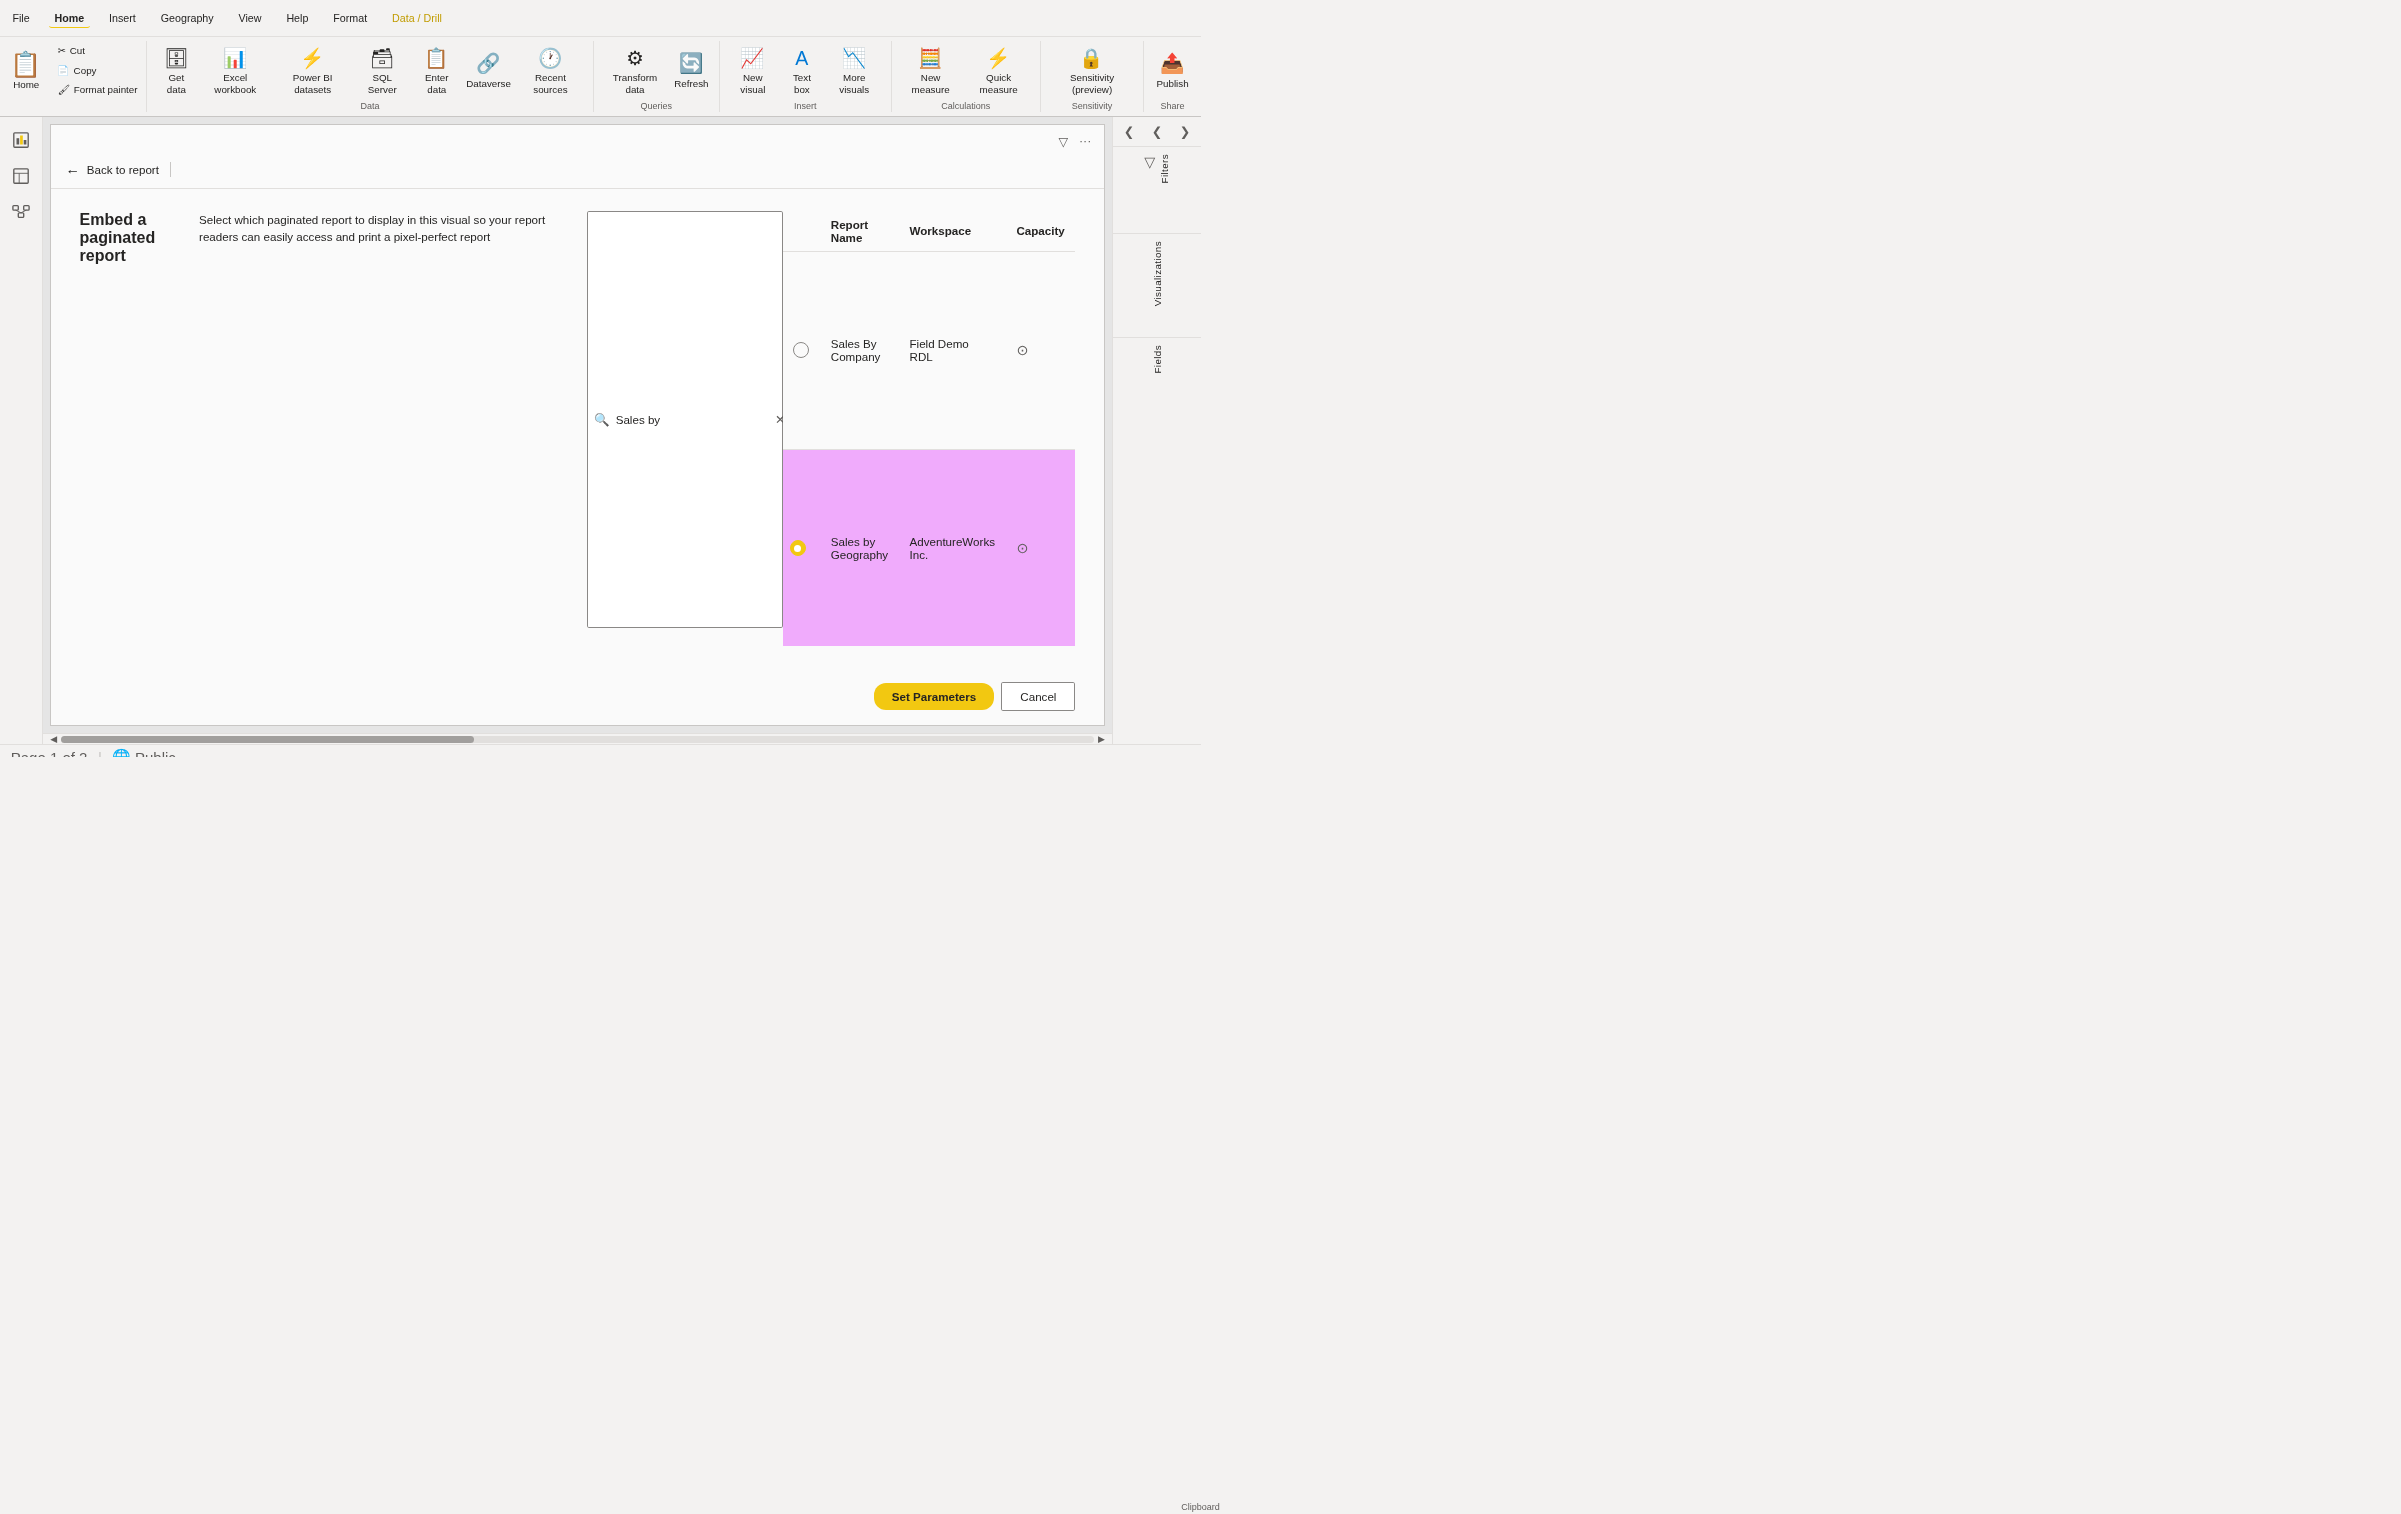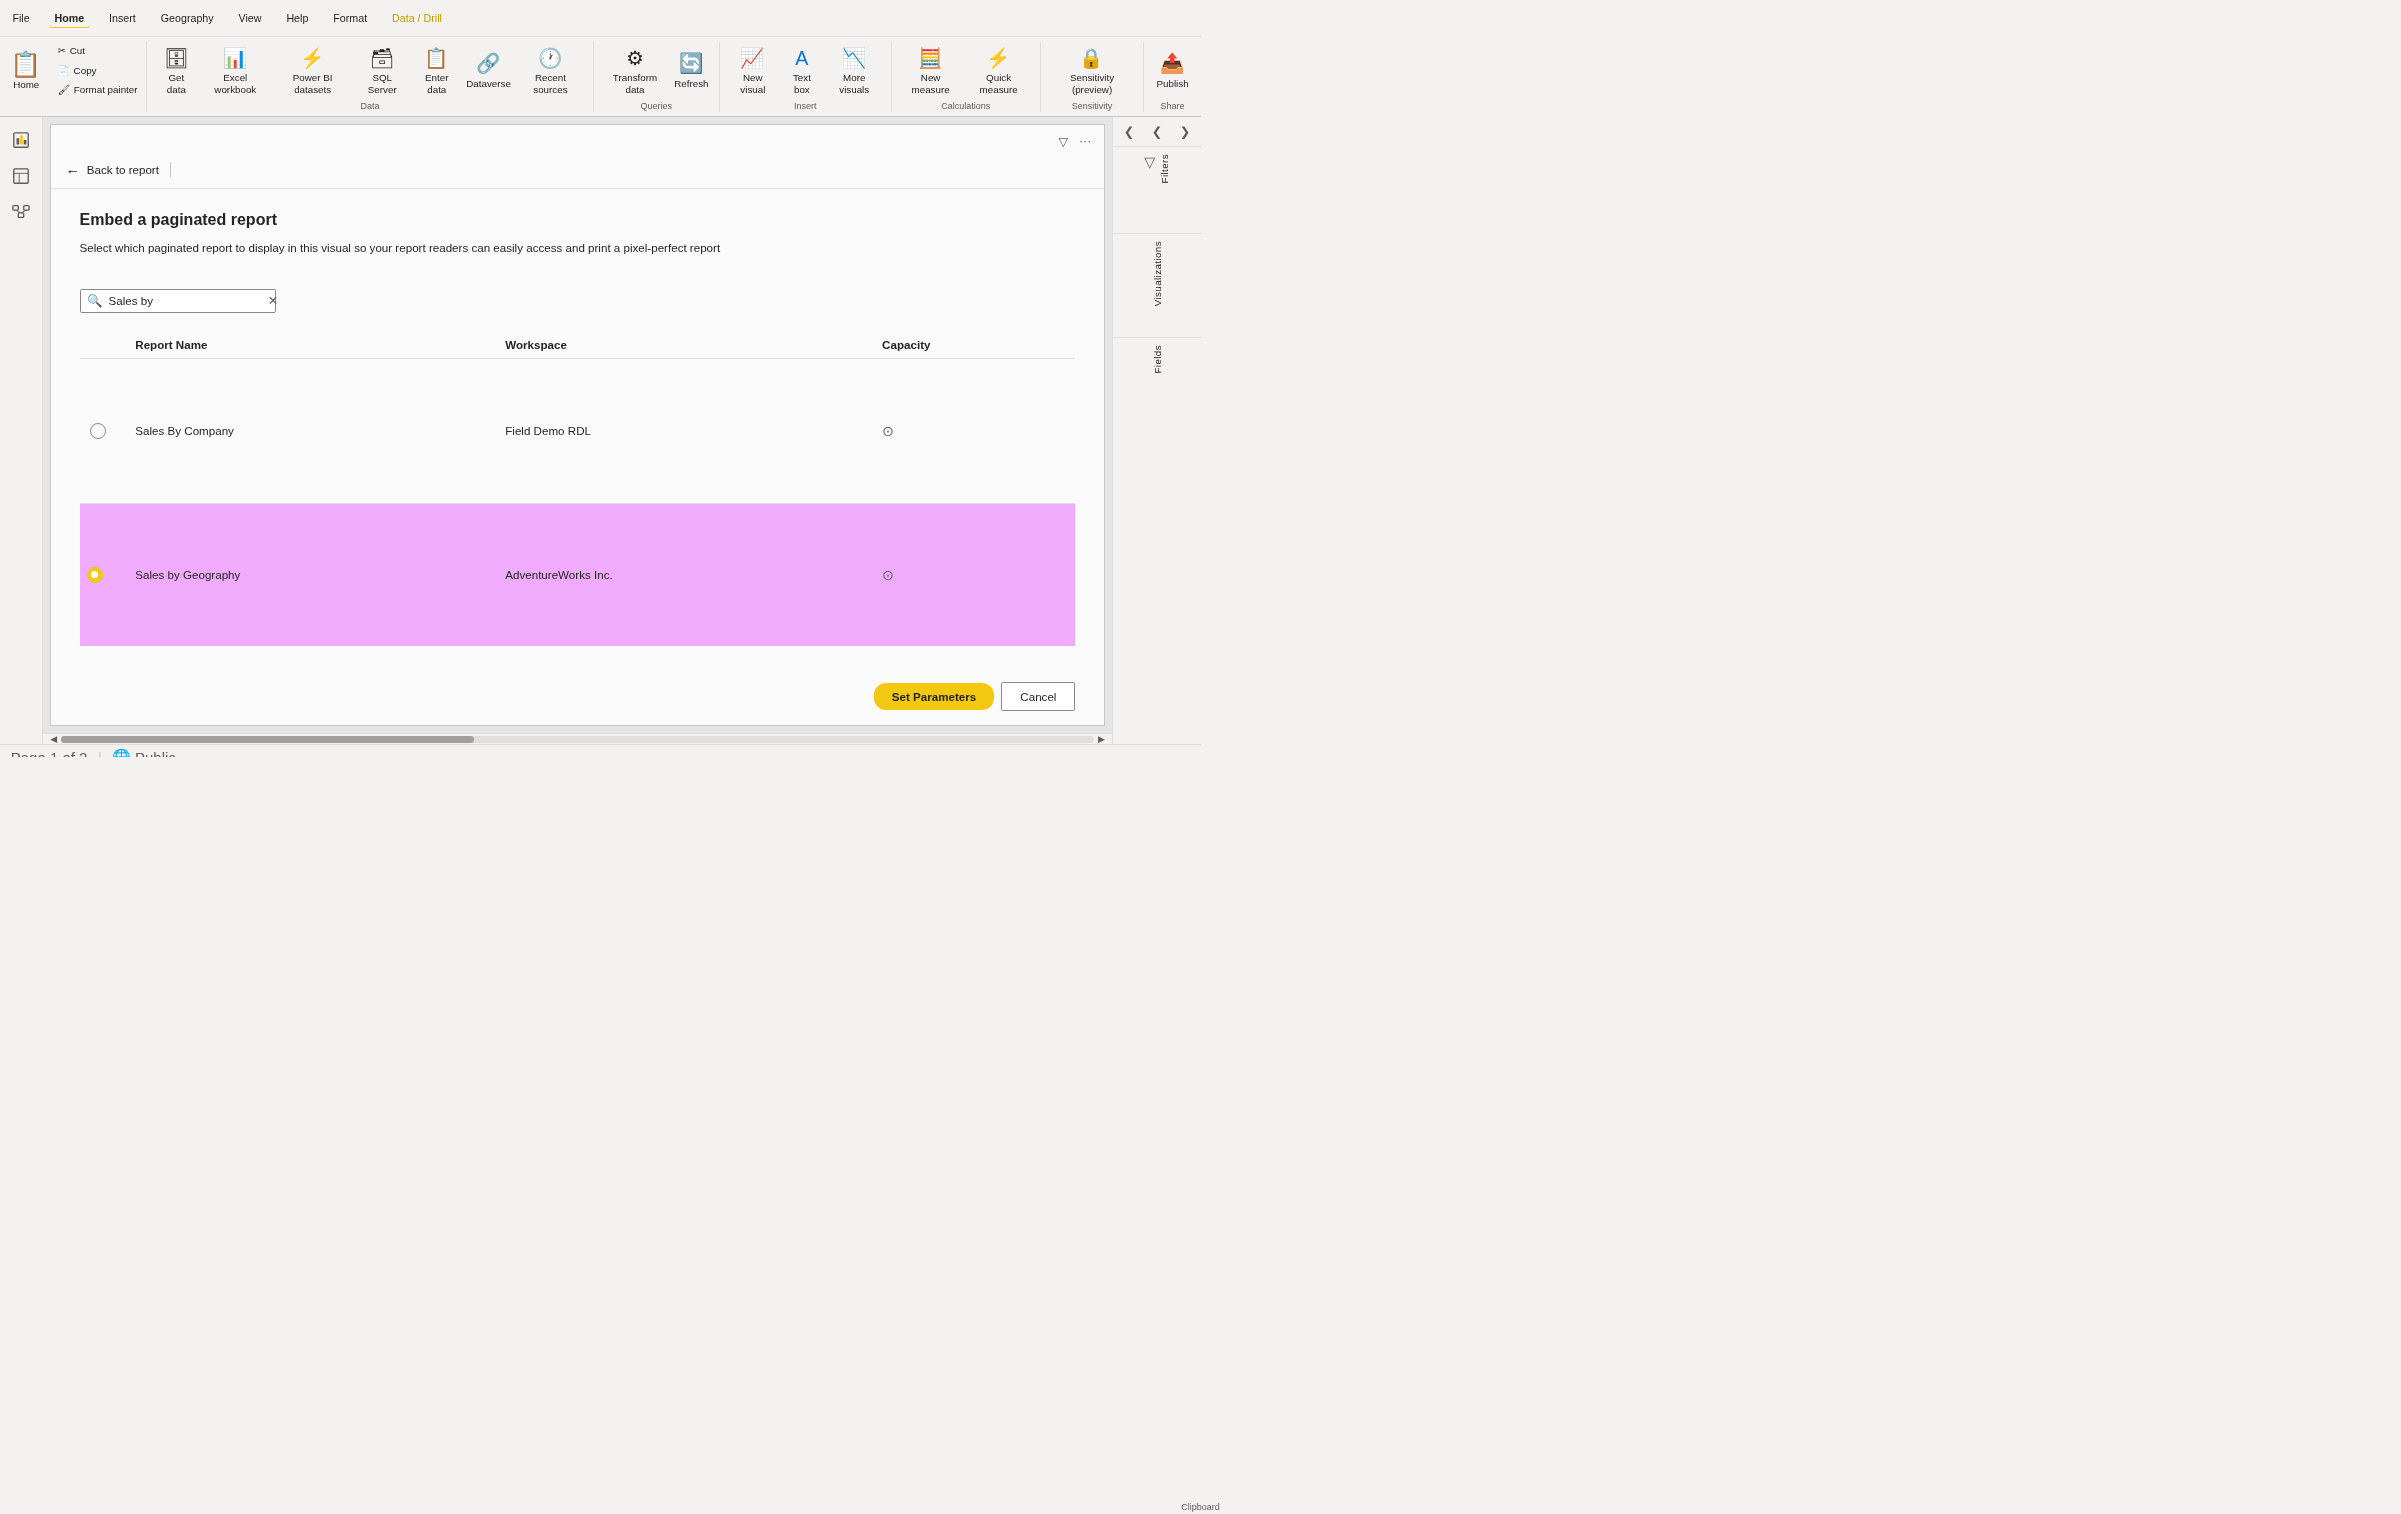--- a/index.html
+++ b/index.html
@@ -217,21 +217,20 @@
       width: 0.9px;
       height: 14.3px;
       background: #c8c6c4;
       margin: 0 3.6px;
     }
 
     .modal-content {
       padding: 21.4px 28.5px;
       flex: 1;
       display: flex;
-      flex-direction: column;
     }
     .modal-title {
       font-size: 16px;
       font-weight: 600;
       color: #252423;
       margin-bottom: 10.7px;
     }
     .modal-desc {
       font-size: 11.6px;
       color: #252423;

